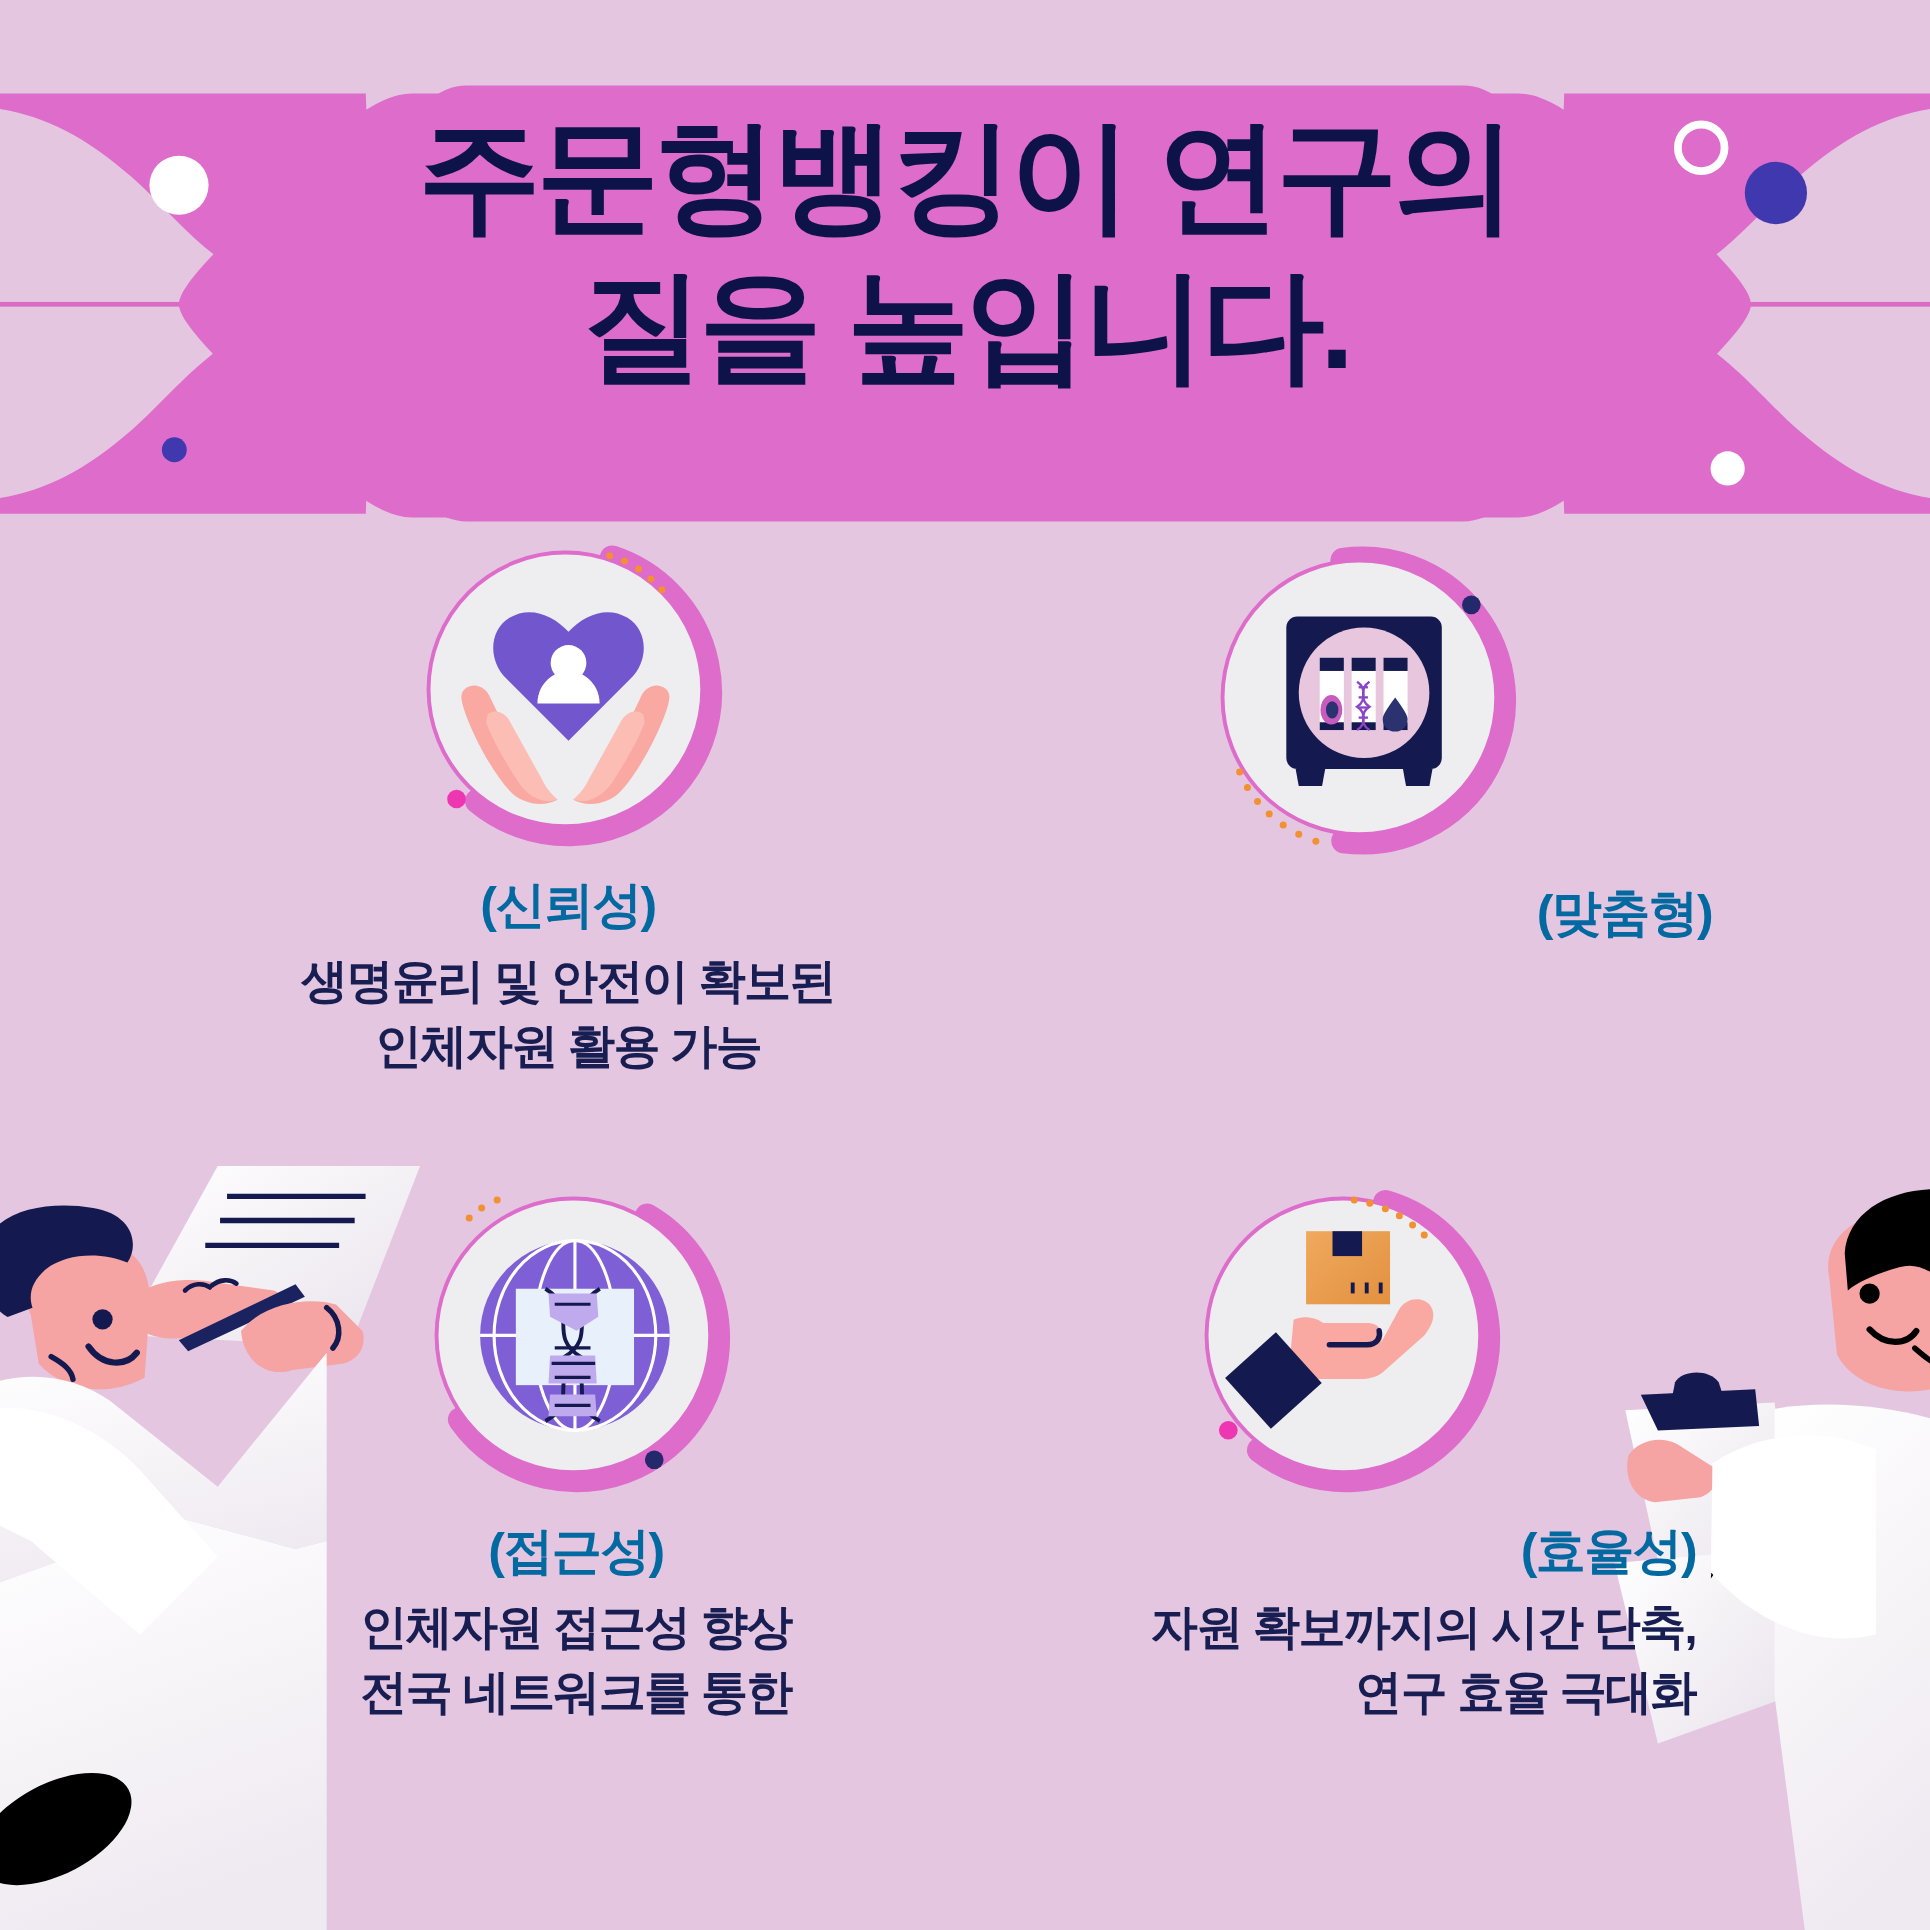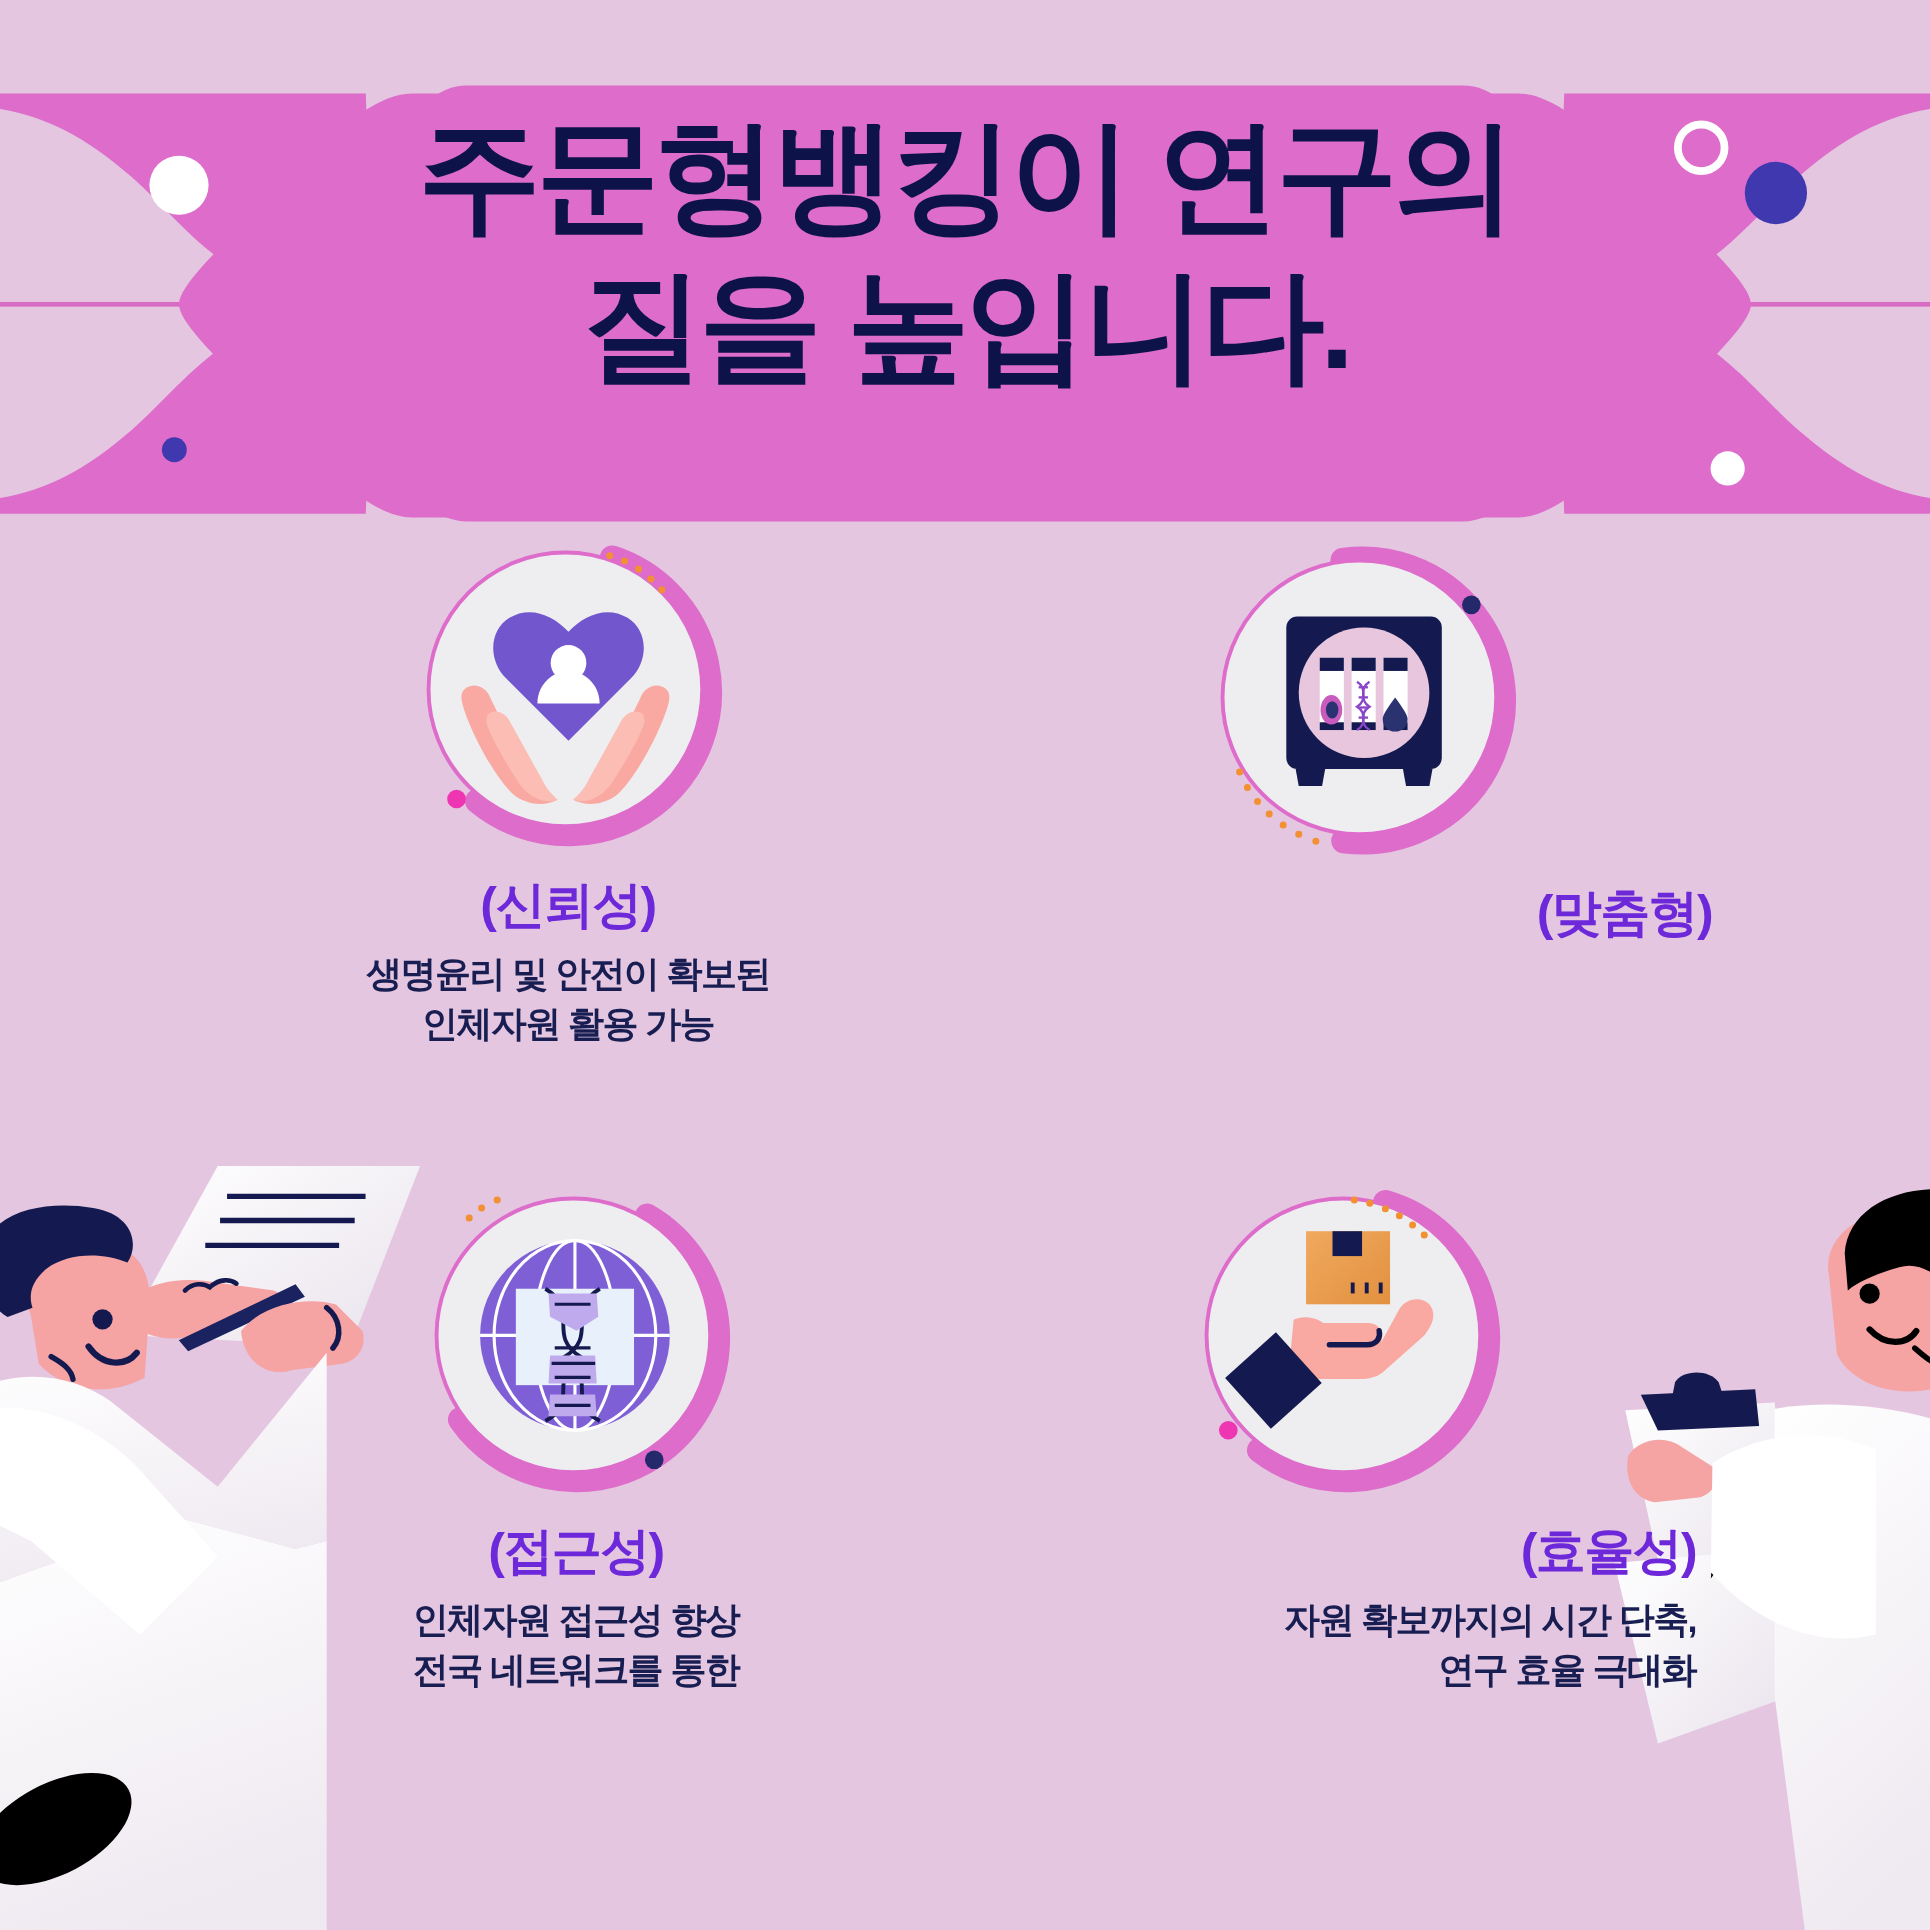--- a/index.html
+++ b/index.html
@@ -41,30 +41,30 @@
 
   .icon-wrap{
     position:relative;
     width:311px;height:311px;
     margin:0 auto;
   }
   .icon-wrap svg{display:block;width:311px;height:311px;}
 
   .card-title{
     margin-top:28px;
-    color:#6d28d9;
+    color:#0369a1;
     font-size:50px;
     font-weight:bold;
     letter-spacing:-1.6px;
     line-height:1.18;
   }
   .card-desc{
     margin-top:14px;
     color:#181E52;
-    font-size:36px;
+    font-size:47px;
     font-weight:600;
     letter-spacing:-1.6px;
     line-height:1.38;
   }
   .card-desc span{display:block;}
 
   
   #people-left{position:absolute;left:-15.6px;top:1152px;width:483px;height:786px;}
   #people-right{position:absolute;left:1580px;top:1152px;width:366px;height:786px;}
 </style>

